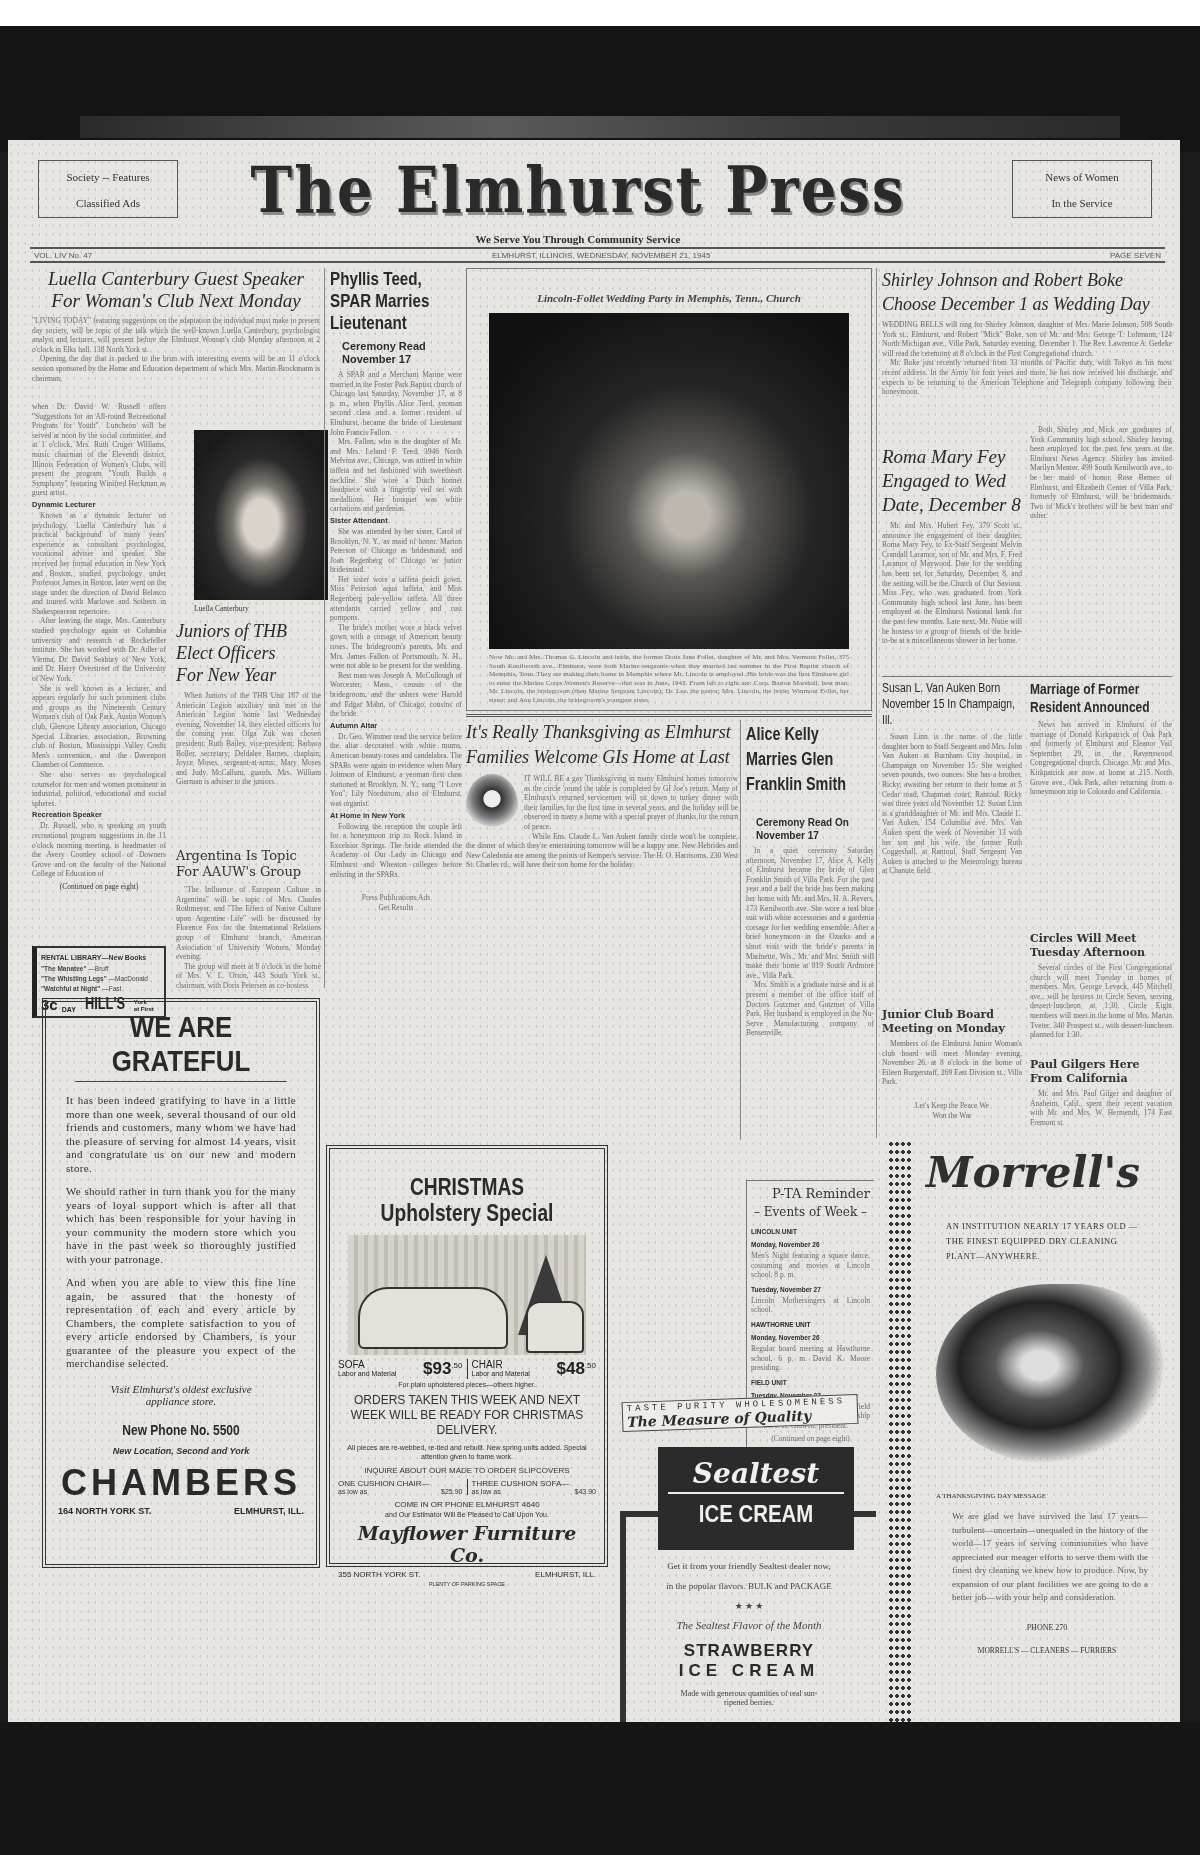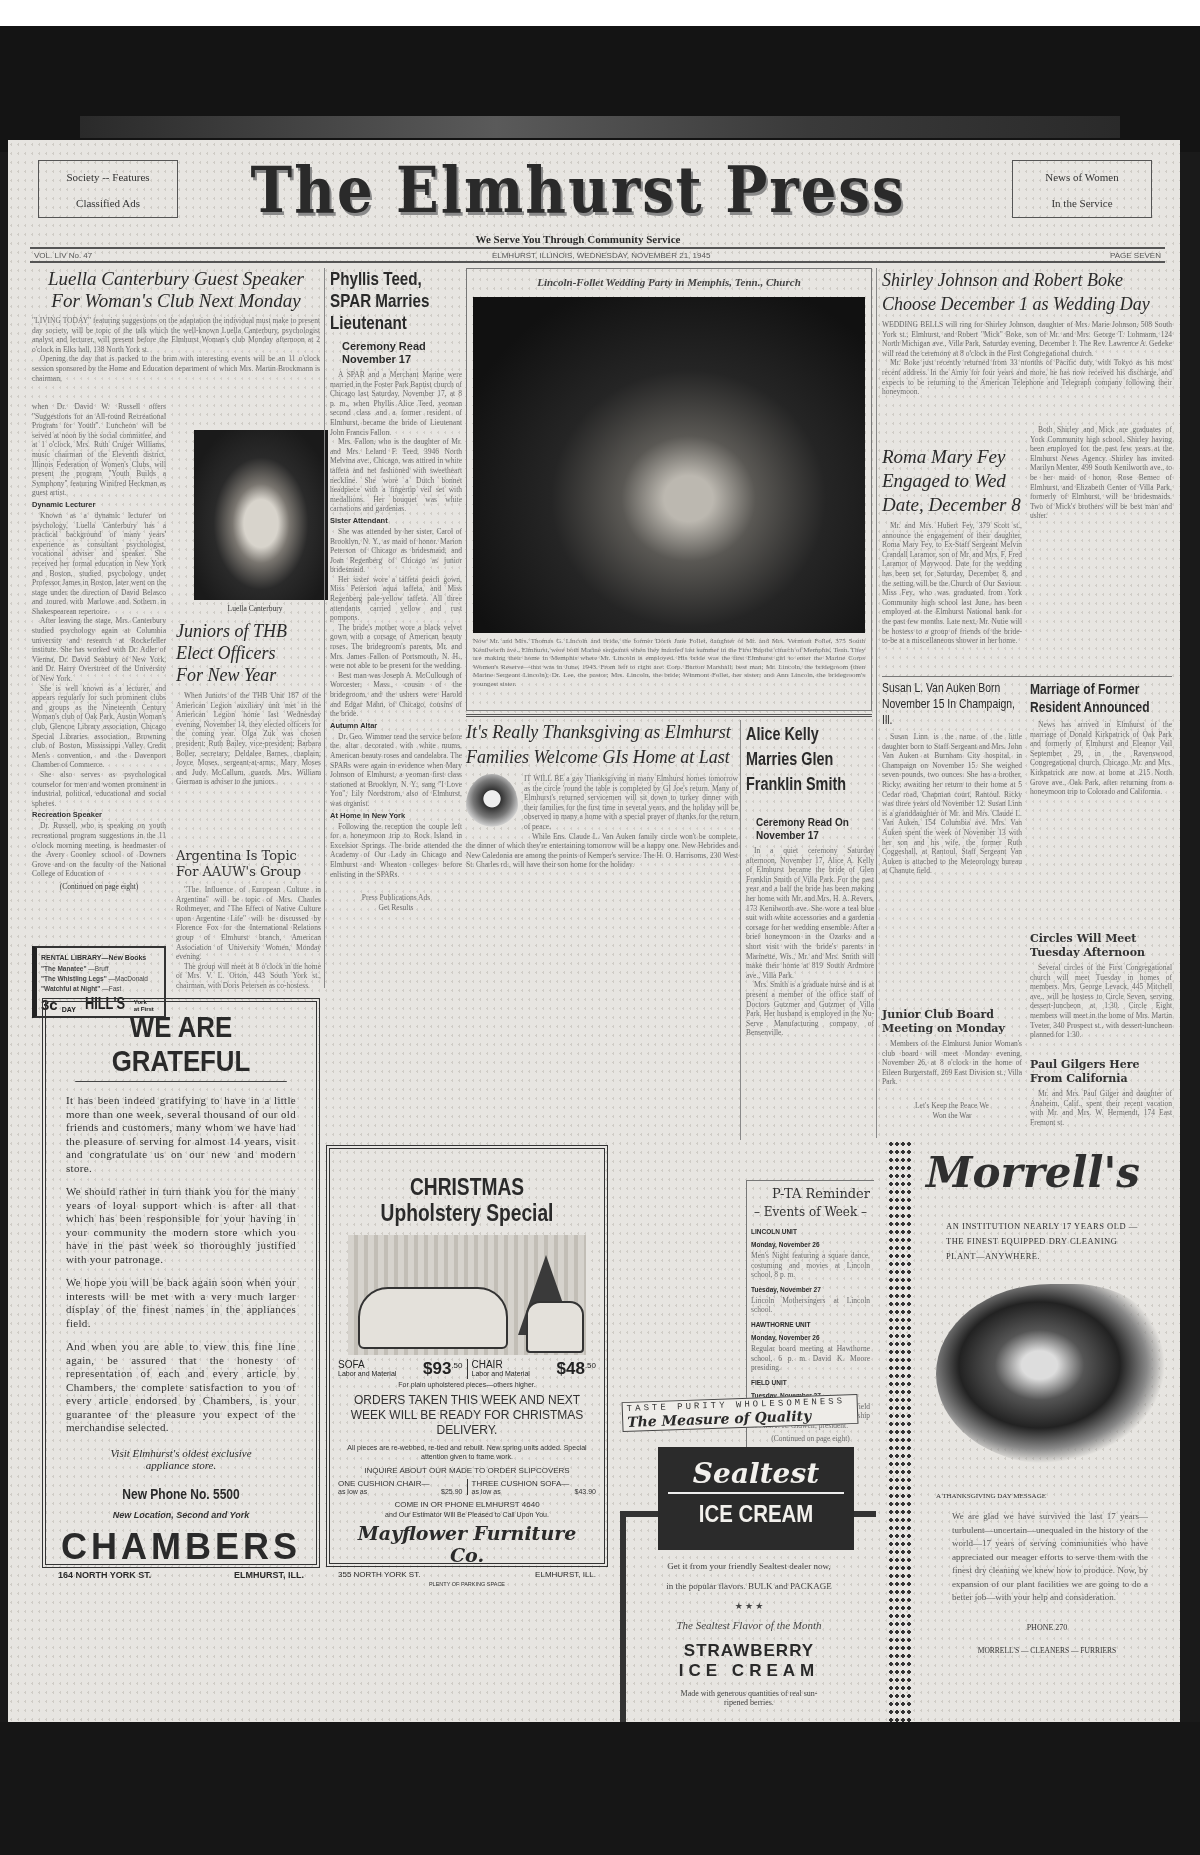--- a/index.html
+++ b/index.html
@@ -68,21 +68,21 @@
     <div class="sub" style="font-size:7.5px;color:#333">Dynamic Lecturer</div>
     <div class="body" style="text-indent:8px">Known as a dynamic lecturer on psychology, Luella Canterbury has a practical background of many years' experience as consultant psychologist, vocational adviser and speaker. She received her formal education in New York and Boston, studied psychology under Professor James in Boston, later went on the stage under the direction of David Belasco and toured with Marlowe and Sothern in Shakespearean repertoire.</div>
     <div class="body" style="text-indent:8px">After leaving the stage, Mrs. Canterbury studied psychology again at Columbia university and research at Rockefeller institute. She has worked with Dr. Adler of Vienna, Dr. David Seabury of New York, and Dr. Harry Overstreet of the University of New York.</div>
     <div class="body" style="text-indent:8px">She is well known as a lecturer, and appears regularly for such prominent clubs and groups as the Nineteenth Century Woman's club of Oak Park, Austin Woman's club, Glencoe Library association, Chicago Special Libraries association, Browning club of Boston, Mississippi Valley Credit Men's convention, and the Davenport Chamber of Commerce.</div>
     <div class="body" style="text-indent:8px">She also serves as psychological counselor for men and women prominent in industrial, political, educational and social spheres.</div>
     <div class="sub" style="font-size:7.5px;color:#333">Recreation Speaker</div>
     <div class="body" style="text-indent:8px">Dr. Russell, who is speaking on youth recreational program suggestions in the 11 o'clock morning meeting, is headmaster of the Avery Coonley school of Downers Grove and on the faculty of the National College of Education of</div>
     <div class="body" style="text-align:center;color:#333;margin-top:3px">(Continued on page eight)</div>
   </div>
   <div class="abs photo" style="left:186px;top:290px;width:134px;height:170px;background:radial-gradient(ellipse at 50% 55%,#d8d4cc 18%,#7a7670 30%,#2a2a2a 50%,#1a1a1a 80%)"></div>
-  <div class="abs body" style="left:180px;top:464px;width:134px;text-align:center;color:#333">Luella Canterbury</div>
+  <div class="abs body" style="left:186px;top:464px;width:134px;text-align:left;color:#333">Luella Canterbury</div>
 
   <div class="abs" style="left:168px;top:480px;width:145px">
     <div class="hl-italic" style="font-size:18px;width:120px">Juniors of THB Elect Officers For New Year</div>
     <div class="body" style="margin-top:5px;text-indent:8px">When Juniors of the THB Unit 187 of the American Legion auxiliary unit met in the American Legion home last Wednesday evening, November 14, they elected officers for the coming year. Olga Zuk was chosen president; Ruth Bailey, vice-president; Barbara Boller, secretary; Deldalee Barnes, chaplain; Joyce Moses, sergeant-at-arms; Mary Moses and Judy McCallum, guards. Mrs. William Gierman is adviser to the juniors.</div>
   </div>
 
   <div class="abs" style="left:168px;top:708px;width:145px">
     <div class="hl-serif" style="font-weight:normal;font-size:13px;line-height:16px">Argentina Is Topic For AAUW's Group</div>
     <div class="body" style="margin-top:5px;text-indent:8px">"The Influence of European Culture in Argentina" will be topic of Mrs. Charles Rothmeyer, and "The Effect of Native Culture upon Argentine Life" will be discussed by Florence Fox for the International Relations group of Elmhurst branch, American Association of University Women, Monday evening.</div>
     <div class="body" style="text-indent:8px">The group will meet at 8 o'clock in the home of Mrs. V. L. Orton, 443 South York st., chairman, with Doris Petersen as co-hostess.</div>
@@ -100,21 +100,20 @@
       <span style="font-size:7px">DAY</span>
       <span style="font-size:16px;transform:scaleX(.8)">HILL'S</span>
       <span style="font-size:6px;line-height:7px"><span>York</span><br><span>at First</span></span>
     </div>
   </div>
 
   <div class="abs ad" style="left:34px;top:858px;width:278px;height:570px;border:4px double #333;padding:8px 12px">
     <div class="ad-title" style="font-size:30px;line-height:34px;transform:scaleX(.86);border-bottom:1.5px solid #444;padding-bottom:3px">WE ARE GRATEFUL</div>
     <div class="ad-text" style="font-size:11px;line-height:13.5px;margin-top:12px;padding:0 8px;letter-spacing:.3px">It has been indeed gratifying to have in a little more than one week, several thousand of our old friends and customers, many whom we have had the pleasure of serving for almost 14 years, visit and congratulate us on our new and modern store.</div>
     <div class="ad-text" style="font-size:11px;line-height:13.5px;margin-top:10px;padding:0 8px;letter-spacing:.3px">We should rather in turn thank you for the many years of loyal support which is after all that which has been responsible for your having in your community the modern store which you have in the past week so thoroughly justified with your patronage.</div>
-    <div class="ad-text" style="font-size:11px;line-height:13.5px;margin-top:10px;padding:0 8px;letter-spacing:.3px">We hope you will be back again soon when your interests will be met with a very much larger display of the finest names in the appliances field.</div>
     <div class="ad-text" style="font-size:11px;line-height:13.5px;margin-top:10px;padding:0 8px;letter-spacing:.3px">And when you are able to view this fine line again, be assured that the honesty of representation of each and every article by Chambers, the complete satisfaction to you of every article endorsed by Chambers, is your guarantee of the pleasure you expect of the merchandise selected.</div>
     <div style="font-family:'Liberation Serif',serif;font-style:italic;font-size:11px;text-align:center;margin:12px 40px 0">Visit Elmhurst's oldest exclusive appliance store.</div>
     <div class="ad-title" style="font-size:15px;margin-top:14px;transform:scaleX(.8)">New Phone No. 5500</div>
     <div style="font-family:'Liberation Sans',sans-serif;font-style:italic;font-weight:bold;font-size:9px;text-align:center;margin-top:8px;color:#333">New Location, Second and York</div>
     <div class="ad-title" style="font-size:36px;letter-spacing:4px;margin-top:6px">CHAMBERS</div>
     <div style="display:flex;justify-content:space-between;font-family:'Liberation Sans',sans-serif;font-weight:bold;font-size:9px;margin-top:2px">
       <span>164 NORTH YORK ST.</span>
       <span>ELMHURST, ILL.</span>
     </div>
   </div>
@@ -184,21 +183,21 @@
     <div class="caps" style="font-size:8px;margin-top:5px">COME IN OR PHONE ELMHURST 4640</div>
     <div class="caps" style="font-size:7px;text-transform:none;margin-top:2px">and Our Estimator Will Be Pleased to Call Upon You.</div>
     <div class="script" style="font-size:19px;text-align:center;margin-top:4px;color:#2a2a2a">Mayflower Furniture Co.</div>
     <div style="display:flex;justify-content:space-between;font-family:'Liberation Sans',sans-serif;font-size:8px;margin-top:4px">
       <span>355 NORTH YORK ST.</span>
       <span>ELMHURST, ILL.</span>
     </div>
     <div class="caps" style="font-size:5.5px;margin-top:2px">PLENTY OF PARKING SPACE</div>
   </div>
 
-  <div class="abs box" style="left:458px;top:128px;width:406px;height:443px;border:1px solid #777;padding:6px">
+  <div class="abs box" style="left:458px;top:128px;width:406px;height:443px;border:1px solid #777;padding:22px">
     <div class="hl-italic" style="font-size:11px;line-height:14px;text-align:center;font-weight:bold;color:#444">Lincoln-Follet Wedding Party in Memphis, Tenn., Church</div>
     <div class="photo" style="margin-top:8px;height:336px;background:radial-gradient(ellipse at 55% 60%,#bcb8b0 8%,#5a5854 22%,#252525 45%,#111 80%)"></div>
     <div class="body" style="font-size:7px;line-height:8.6px;margin-top:4px">Now Mr. and Mrs. Thomas G. Lincoln and bride, the former Doris Jane Follet, daughter of Mr. and Mrs. Vermont Follet, 375 South Kenilworth ave., Elmhurst, were both Marine sergeants when they married last summer in the First Baptist church of Memphis, Tenn. They are making their home in Memphis where Mr. Lincoln is employed. His bride was the first Elmhurst girl to enter the Marine Corps Women's Reserve—that was in June, 1943. From left to right are: Corp. Barton Marshall, best man; Mr. Lincoln, the bridegroom (then Marine Sergeant Lincoln); Dr. Lee, the pastor; Mrs. Lincoln, the bride; Winmont Follet, her sister; and Ann Lincoln, the bridegroom's youngest sister.</div>
   </div>
   <div class="abs" style="left:458px;top:574px;width:406px;border-top:3px double #555"></div>
 
   <div class="abs" style="left:458px;top:580px;width:272px">
     <div class="hl-italic" style="font-size:18px;line-height:25px;white-space:normal">It's Really Thanksgiving as Elmhurst Families Welcome GIs Home at Last</div>
     <div style="float:left;width:52px;height:62px;margin:4px 6px 0 0;border-radius:50%;background:radial-gradient(circle at 50% 40%,#eee 18%,#333 20%,#777 42%,#ccc 60%,transparent 62%)"></div>
     <div class="body" style="margin-top:4px">IT WILL BE a gay Thanksgiving in many Elmhurst homes tomorrow as the circle 'round the table is completed by GI Joe's return. Many of Elmhurst's returned servicemen will sit down to turkey dinner with their families for the first time in several years, and the holiday will be observed in many a home with a special prayer of thanks for the return of peace.</div>

